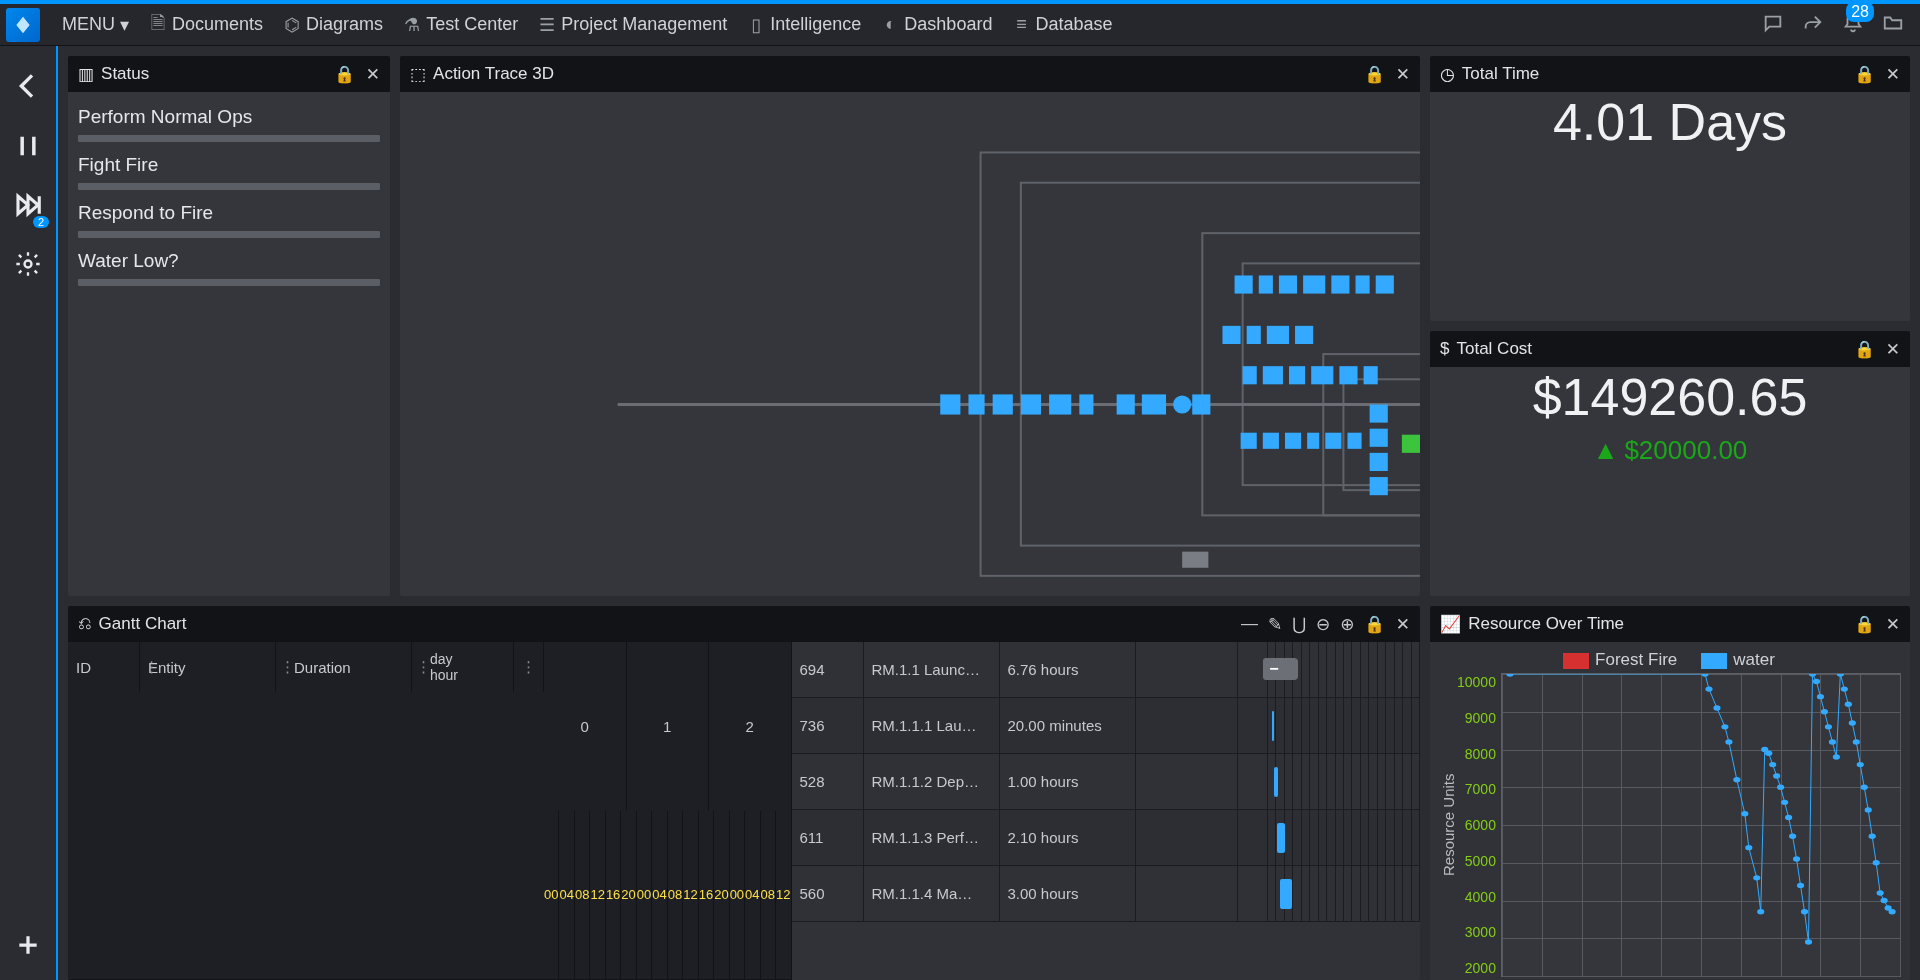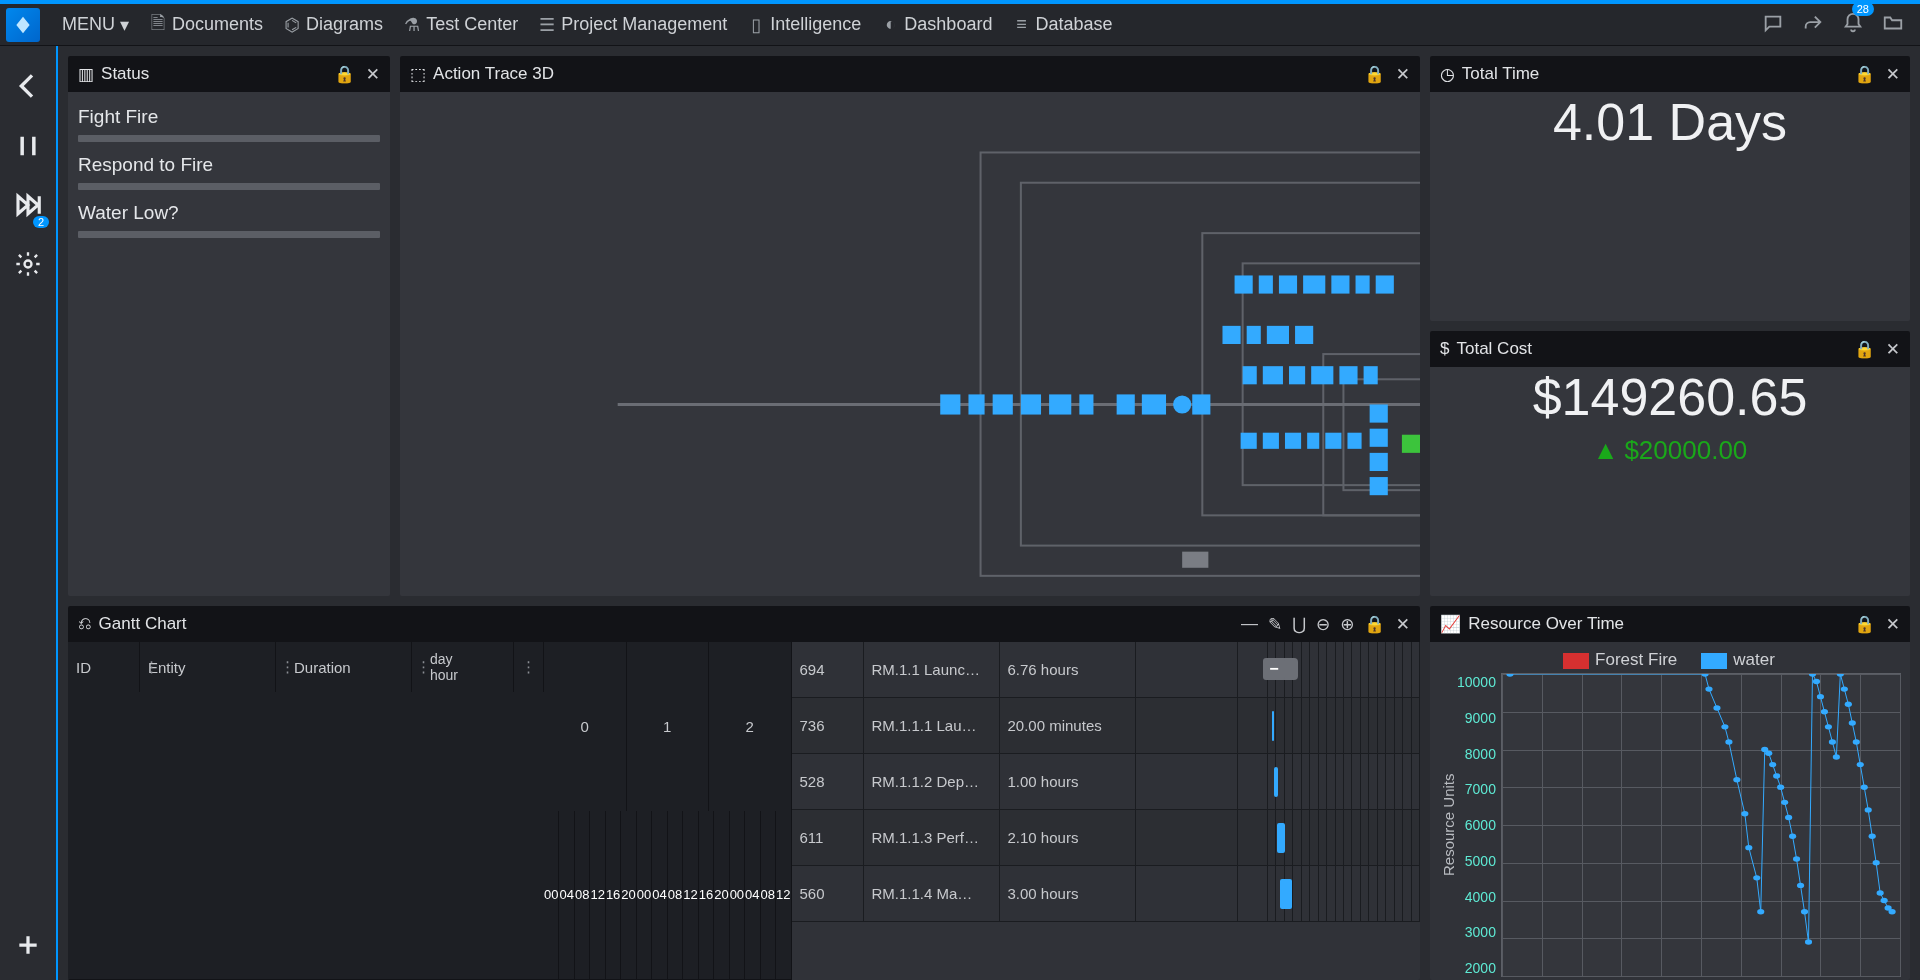--- a/index.html
+++ b/index.html
@@ -31,21 +31,21 @@
   padding: 4px 10px;
   color:#cfd2d6;
   cursor:pointer;
   font-size:18px;
 }
 .menu-btn .icon { color:#9ba0a6; width:18px;display:inline-flex;justify-content:center; }
 .menu-right { margin-left:auto; display:flex; align-items:center; gap:18px; padding-right:10px; }
 .menu-right .ricon { color:#9ba0a6; cursor:pointer; position:relative; }
 .badge {
   position:absolute; top:-10px; right:-10px;
-  background:#0096ff; color:#fff; font-size:11px;
+  background:#0096ff; color:#fff; font-size:16px;
   border-radius:8px; padding:1px 5px;
 }
 .body-wrap { display:flex; height: calc(100% - 46px); }
 .leftbar {
   width: 58px; min-width:58px;
   background:#2a2c31;
   border-right:2px solid #0096ff;
   display:flex; flex-direction:column; align-items:center;
   padding-top:24px; gap:26px;
 }
@@ -105,41 +105,41 @@
 
 .gantt-body{display:flex;flex-direction:row;flex:1;overflow:hidden;}
 .gantt-head-row{display:flex;background:#1d1f24;border-bottom:1px solid #121317;}
 .ghcell{border-right:1px solid #121317;color:#c7c9cd;font-size:15px;display:flex;align-items:center;padding:0 8px;height:50px;position:relative;}
 .gh-options{position:absolute;left:4px;top:0;bottom:0;display:flex;align-items:center;color:#8a8d93;}
 .gh-id{width:72px;} .gh-entity{width:136px;} .gh-dur{width:136px;} .gh-dayhour{width:102px;flex-direction:column;align-items:flex-start;justify-content:center;gap:0;padding-left:18px;} .gh-more{width:30px;justify-content:center;color:#8a8d93;}
 .gh-timeline{flex:1;display:flex;flex-direction:column;}
 .gh-days{flex:1;display:flex;}
 .gh-days div{flex:1;border-right:1px solid #121317;display:flex;align-items:center;justify-content:center;font-size:15px;color:#c7c9cd;}
 .gh-hours{flex:1;display:flex;}
-.gh-hours div{flex:1;border-right:1px solid #121317;font-size:13px;color:#ffffff;display:flex;align-items:center;justify-content:center;}
+.gh-hours div{flex:1;border-right:1px solid #121317;font-size:13px;color:#fde047;display:flex;align-items:center;justify-content:center;}
 
 .gantt-rows{flex:1;overflow:hidden;}
 .grow{display:flex;height:56px;border-bottom:1px solid #1a1c20;background:#2c2e33;}
 .grow:nth-child(odd){background:#2f3137;}
 .gcell{border-right:1px solid #1a1c20;color:#c7c9cd;font-size:15px;display:flex;align-items:center;padding:0 8px;overflow:hidden;white-space:nowrap;text-overflow:ellipsis;}
 .gc-id{width:72px;} .gc-entity{width:136px;} .gc-dur{width:136px;text-align:right;} .gc-dayhour{width:102px;} .gc-more{width:30px;}
 .gc-chart{flex:1;position:relative;}
 .gc-chart::before{content:"";position:absolute;inset:0;background:
   repeating-linear-gradient(90deg, transparent 0, transparent calc(100%/18 - 1px), #1a1c20 calc(100%/18 - 1px), #1a1c20 calc(100%/18));}
 .gbar{position:absolute;height:30px;top:13px;background:#33aaff;border-radius:2px;}
 .gbar.parent{background:#6c6f76;height:22px;top:16px;border-radius:4px;}
 .gcollapse{position:absolute;left:2px;top:16px;width:22px;height:22px;background:#6c6f76;border-radius:3px;color:#fff;display:flex;align-items:center;justify-content:center;font-weight:bold;}
 
 
 .res-body{flex:1;display:flex;flex-direction:column;padding:6px 10px 4px 8px;}
 .legend{display:flex;gap:24px;justify-content:center;padding:2px 0 4px 0;font-size:17px;color:#cfd1d5;}
 .swatch{display:inline-block;width:26px;height:16px;vertical-align:middle;margin-right:6px;}
 .chart-wrap{flex:1;display:flex;}
 .ylab{writing-mode:vertical-rl;transform:rotate(180deg);text-align:center;color:#b8bbc0;font-size:15px;padding-right:2px;}
-.yticks{display:flex;flex-direction:column;justify-content:space-between;font-size:14px;color:#5eead4;text-align:right;padding-right:6px;}
+.yticks{display:flex;flex-direction:column;justify-content:space-between;font-size:14px;color:#84cc16;text-align:right;padding-right:6px;}
 .plot{flex:1;position:relative;background:#34363c;outline:1px solid #5c5f66;}
 .plot .grid{position:absolute;inset:0;}
 .plot .gridline-h{position:absolute;left:0;right:0;border-top:1px solid #575a61;}
 .plot .gridline-v{position:absolute;top:0;bottom:0;border-left:1px solid #575a61;}
 .plot svg{position:absolute;inset:0;width:100%;height:100%;}
 </style>
 </head>
 <body>
 
 <div class="top-accent"></div>
@@ -233,20 +233,24 @@
         <div class="ph-title">
             <span>▥</span>
             <span>Status</span>
           </div>
         <div class="ph-right">
           <span>🔒</span>
           <span>✕</span>
         </div>
       </div>
       <div class="panel-body status-list">
+        <div class="status-item">
+            <div class="label">Perform Normal Ops</div>
+            <div class="bar"></div>
+          </div>
         <div class="status-item">
             <div class="label">Fight Fire</div>
             <div class="bar"></div>
           </div>
         <div class="status-item">
             <div class="label">Respond to Fire</div>
             <div class="bar"></div>
           </div>
         <div class="status-item">
             <div class="label">Water Low?</div>

